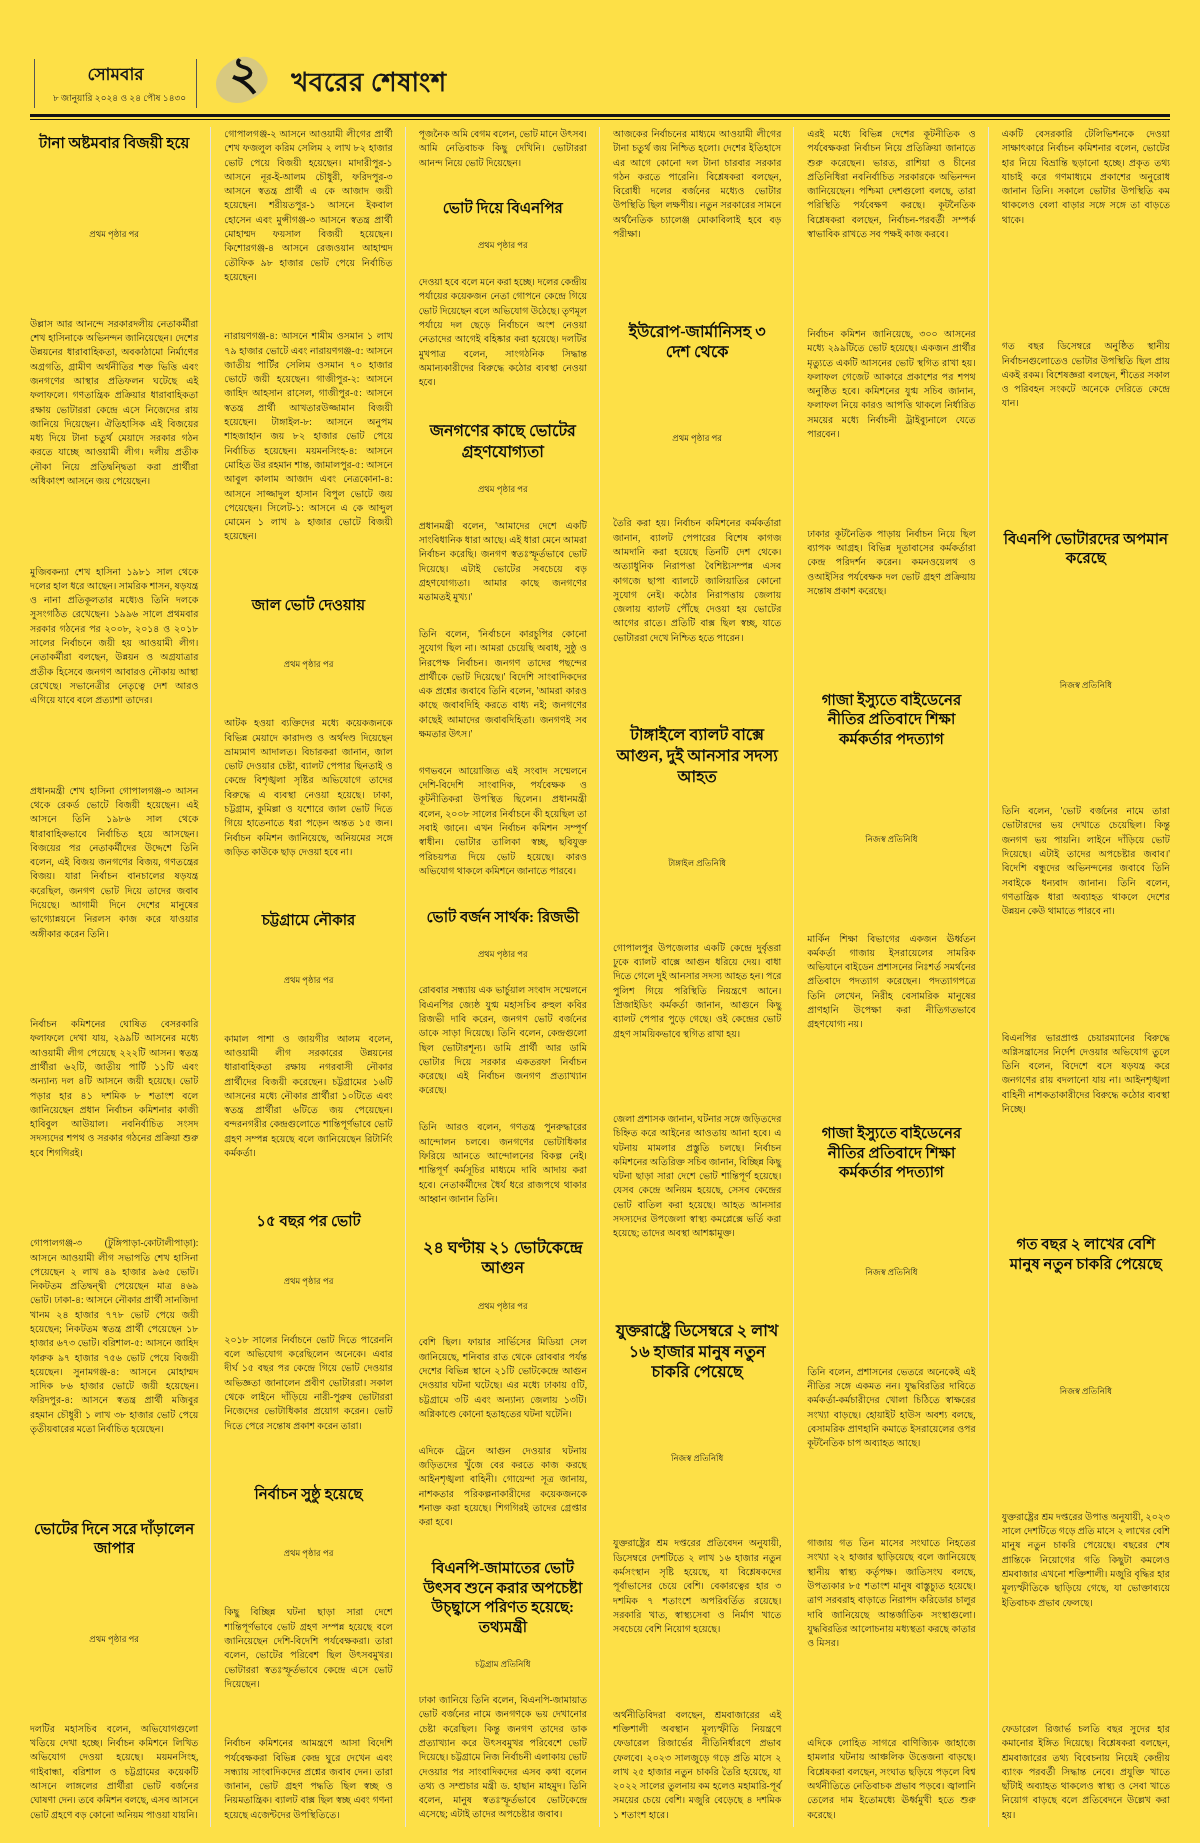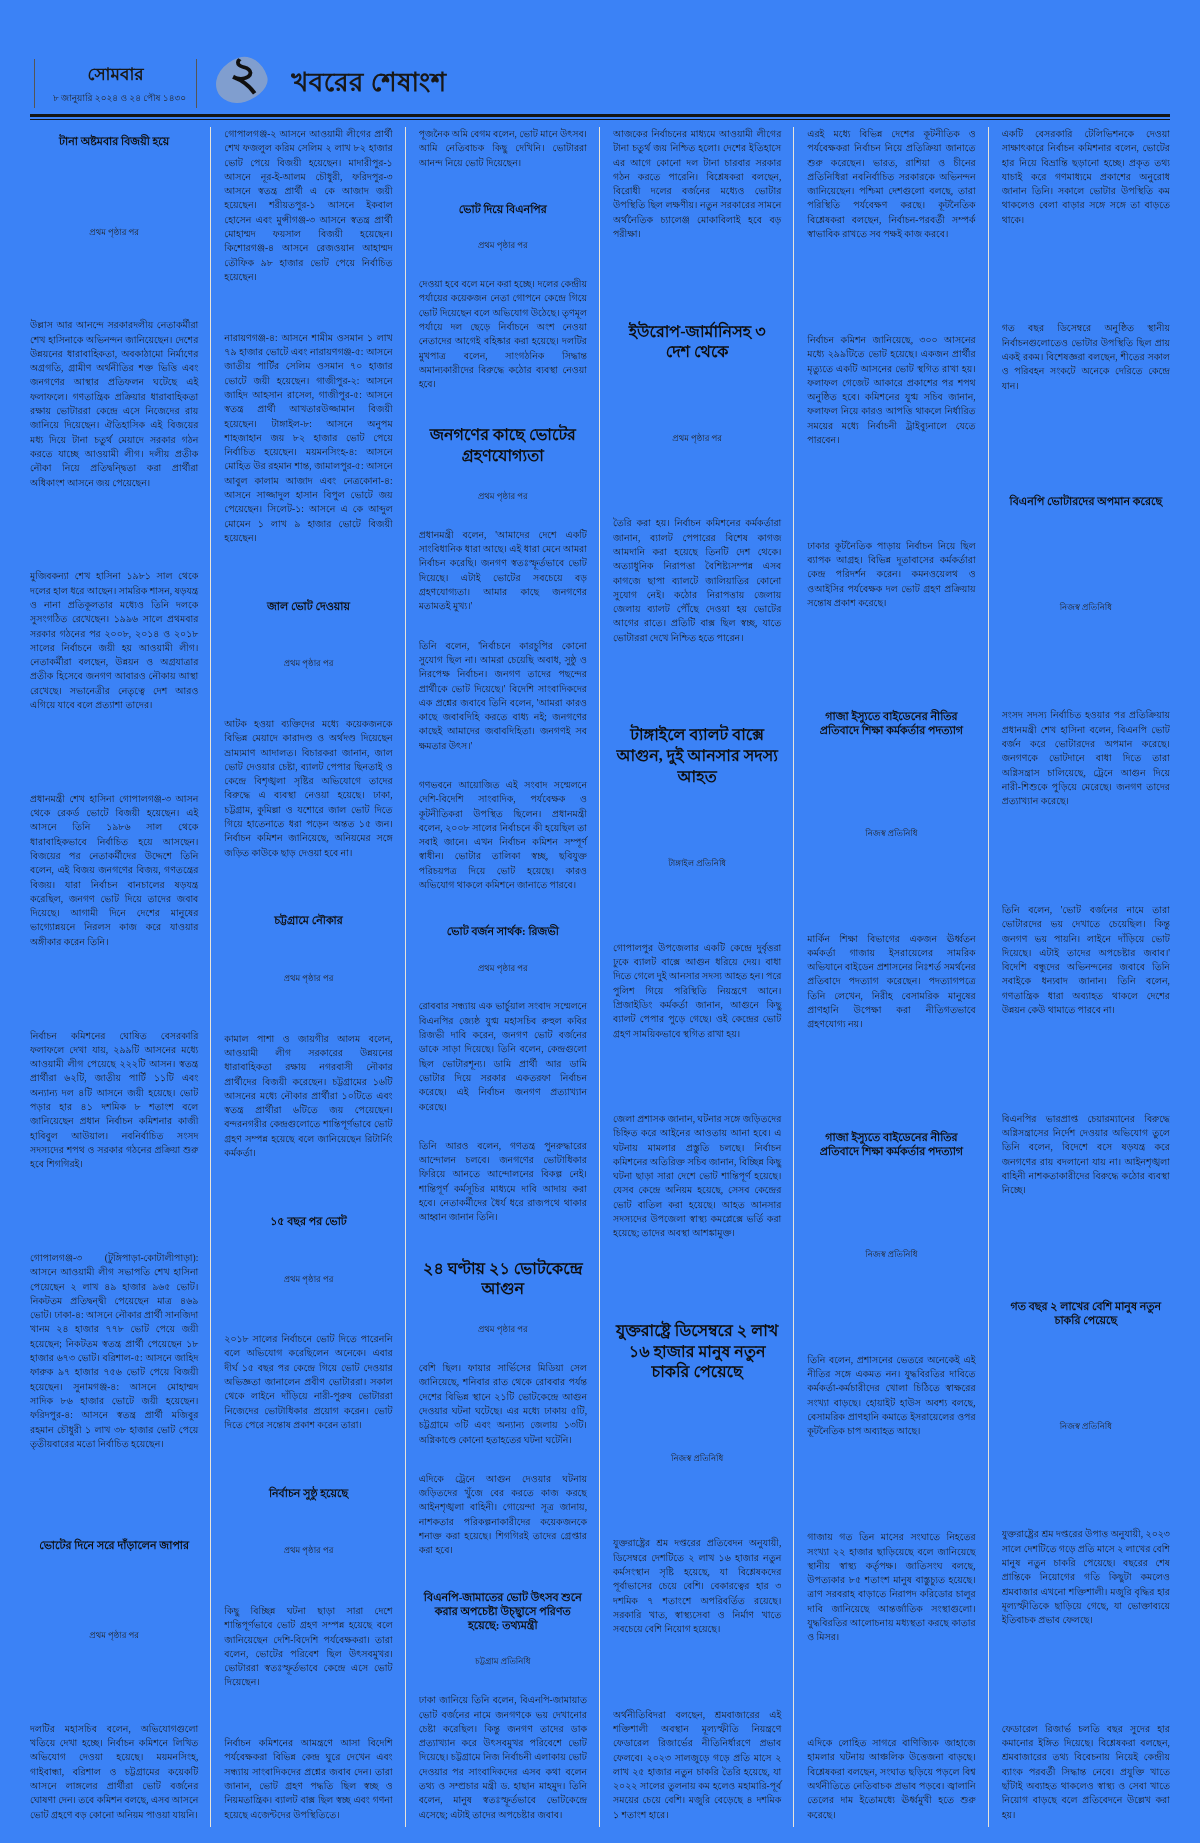--- a/index.html
+++ b/index.html
@@ -1,20 +1,20 @@
 <!DOCTYPE html>
 <html lang="bn"><head>
 <meta charset="utf-8">
 <style>
   * { margin:0; padding:0; box-sizing:border-box; }
   html,body { background:#e9e7e1; }
   body { font-family:"Liberation Serif","DejaVu Serif",serif; color:#181818; }
   .page {
     position:relative; width:1200px; height:1843px; margin:0 auto;
-    background:#3b82f6; overflow:hidden; padding:14px 30px 8px 30px;
+    background:#fde047; overflow:hidden; padding:14px 30px 8px 30px;
   }
   
   .masthead {
     display:flex; align-items:flex-end; gap:14px;
     padding:38px 4px 6px 4px;
     border-bottom:3px solid #141414;
     position:relative;
   }
   .masthead:after {
     content:""; position:absolute; left:0; right:0; bottom:-6px;
@@ -46,21 +46,21 @@
   .columns {
     display:flex; gap:13px; height:1700px; margin-top:10px; overflow:hidden;
   }
   .col {
     flex:1 1 0; min-width:0; overflow:hidden;
     display:flex; flex-direction:column; justify-content:space-between;
     border-right:1px solid #e6e3db; padding-right:12px;
   }
   .col:last-child { border-right:none; padding-right:0; }
   .head {
-    font-size:11px; font-weight:bold; text-align:center; line-height:1.3;
+    font-size:15px; font-weight:bold; text-align:center; line-height:1.3;
     margin:7px 2px 2px 2px; color:#0e0e0e;
   }
   .head-lg { font-size:16px; line-height:1.3; margin-top:9px; }
   .subhead {
     font-size:8.5px; font-weight:normal; text-align:center; color:#222;
     margin:1px 0 4px 0;
   }
   .bodyp {
     font-size:9.4px; line-height:1.52; text-align:justify; color:#1c1c1c;
     margin:0 0 5px 0; word-break:break-word; hyphens:auto;
@@ -161,21 +161,20 @@
         <div class="subhead">নিজস্ব প্রতিনিধি</div>
         <p class="bodyp">তিনি বলেন, প্রশাসনের ভেতরে অনেকেই এই নীতির সঙ্গে একমত নন। যুদ্ধবিরতির দাবিতে কর্মকর্তা-কর্মচারীদের খোলা চিঠিতে স্বাক্ষরের সংখ্যা বাড়ছে। হোয়াইট হাউস অবশ্য বলছে, বেসামরিক প্রাণহানি কমাতে ইসরায়েলের ওপর কূটনৈতিক চাপ অব্যাহত আছে।</p>
         <p class="bodyp">গাজায় গত তিন মাসের সংঘাতে নিহতের সংখ্যা ২২ হাজার ছাড়িয়েছে বলে জানিয়েছে স্থানীয় স্বাস্থ্য কর্তৃপক্ষ। জাতিসংঘ বলছে, উপত্যকার ৮৫ শতাংশ মানুষ বাস্তুচ্যুত হয়েছে। ত্রাণ সরবরাহ বাড়াতে নিরাপদ করিডোর চালুর দাবি জানিয়েছে আন্তর্জাতিক সংস্থাগুলো। যুদ্ধবিরতির আলোচনায় মধ্যস্থতা করছে কাতার ও মিসর।</p>
         <p class="bodyp">এদিকে লোহিত সাগরে বাণিজ্যিক জাহাজে হামলার ঘটনায় আঞ্চলিক উত্তেজনা বাড়ছে। বিশ্লেষকরা বলছেন, সংঘাত ছড়িয়ে পড়লে বিশ্ব অর্থনীতিতে নেতিবাচক প্রভাব পড়বে। জ্বালানি তেলের দাম ইতোমধ্যে ঊর্ধ্বমুখী হতে শুরু করেছে।</p>
       </div>
       <div class="col">
         <p class="bodyp">একটি বেসরকারি টেলিভিশনকে দেওয়া সাক্ষাৎকারে নির্বাচন কমিশনার বলেন, ভোটের হার নিয়ে বিভ্রান্তি ছড়ানো হচ্ছে। প্রকৃত তথ্য যাচাই করে গণমাধ্যমে প্রকাশের অনুরোধ জানান তিনি। সকালে ভোটার উপস্থিতি কম থাকলেও বেলা বাড়ার সঙ্গে সঙ্গে তা বাড়তে থাকে।</p>
         <p class="bodyp">গত বছর ডিসেম্বরে অনুষ্ঠিত স্থানীয় নির্বাচনগুলোতেও ভোটার উপস্থিতি ছিল প্রায় একই রকম। বিশেষজ্ঞরা বলছেন, শীতের সকাল ও পরিবহন সংকটে অনেকে দেরিতে কেন্দ্রে যান।</p>
         <h2 class="head">বিএনপি ভোটারদের অপমান করেছে</h2>
         <div class="subhead">নিজস্ব প্রতিনিধি</div>
-        <p class="bodyp">সংসদ সদস্য নির্বাচিত হওয়ার পর প্রতিক্রিয়ায় প্রধানমন্ত্রী শেখ হাসিনা বলেন, বিএনপি ভোট বর্জন করে ভোটারদের অপমান করেছে। জনগণকে ভোটদানে বাধা দিতে তারা অগ্নিসন্ত্রাস চালিয়েছে, ট্রেনে আগুন দিয়ে নারী-শিশুকে পুড়িয়ে মেরেছে। জনগণ তাদের প্রত্যাখ্যান করেছে।</p>
         <p class="bodyp">তিনি বলেন, 'ভোট বর্জনের নামে তারা ভোটারদের ভয় দেখাতে চেয়েছিল। কিন্তু জনগণ ভয় পায়নি। লাইনে দাঁড়িয়ে ভোট দিয়েছে। এটাই তাদের অপচেষ্টার জবাব।' বিদেশি বন্ধুদের অভিনন্দনের জবাবে তিনি সবাইকে ধন্যবাদ জানান। তিনি বলেন, গণতান্ত্রিক ধারা অব্যাহত থাকলে দেশের উন্নয়ন কেউ থামাতে পারবে না।</p>
         <p class="bodyp">বিএনপির ভারপ্রাপ্ত চেয়ারম্যানের বিরুদ্ধে অগ্নিসন্ত্রাসের নির্দেশ দেওয়ার অভিযোগ তুলে তিনি বলেন, বিদেশে বসে ষড়যন্ত্র করে জনগণের রায় বদলানো যায় না। আইনশৃঙ্খলা বাহিনী নাশকতাকারীদের বিরুদ্ধে কঠোর ব্যবস্থা নিচ্ছে।</p>
         <h2 class="head">গত বছর ২ লাখের বেশি মানুষ নতুন চাকরি পেয়েছে</h2>
         <div class="subhead">নিজস্ব প্রতিনিধি</div>
         <p class="bodyp">যুক্তরাষ্ট্রের শ্রম দপ্তরের উপাত্ত অনুযায়ী, ২০২৩ সালে দেশটিতে গড়ে প্রতি মাসে ২ লাখের বেশি মানুষ নতুন চাকরি পেয়েছে। বছরের শেষ প্রান্তিকে নিয়োগের গতি কিছুটা কমলেও শ্রমবাজার এখনো শক্তিশালী। মজুরি বৃদ্ধির হার মূল্যস্ফীতিকে ছাড়িয়ে গেছে, যা ভোক্তাব্যয়ে ইতিবাচক প্রভাব ফেলছে।</p>
         <p class="bodyp">ফেডারেল রিজার্ভ চলতি বছর সুদের হার কমানোর ইঙ্গিত দিয়েছে। বিশ্লেষকরা বলছেন, শ্রমবাজারের তথ্য বিবেচনায় নিয়েই কেন্দ্রীয় ব্যাংক পরবর্তী সিদ্ধান্ত নেবে। প্রযুক্তি খাতে ছাঁটাই অব্যাহত থাকলেও স্বাস্থ্য ও সেবা খাতে নিয়োগ বাড়ছে বলে প্রতিবেদনে উল্লেখ করা হয়।</p>
       </div>
     </div>
 
 </div>

